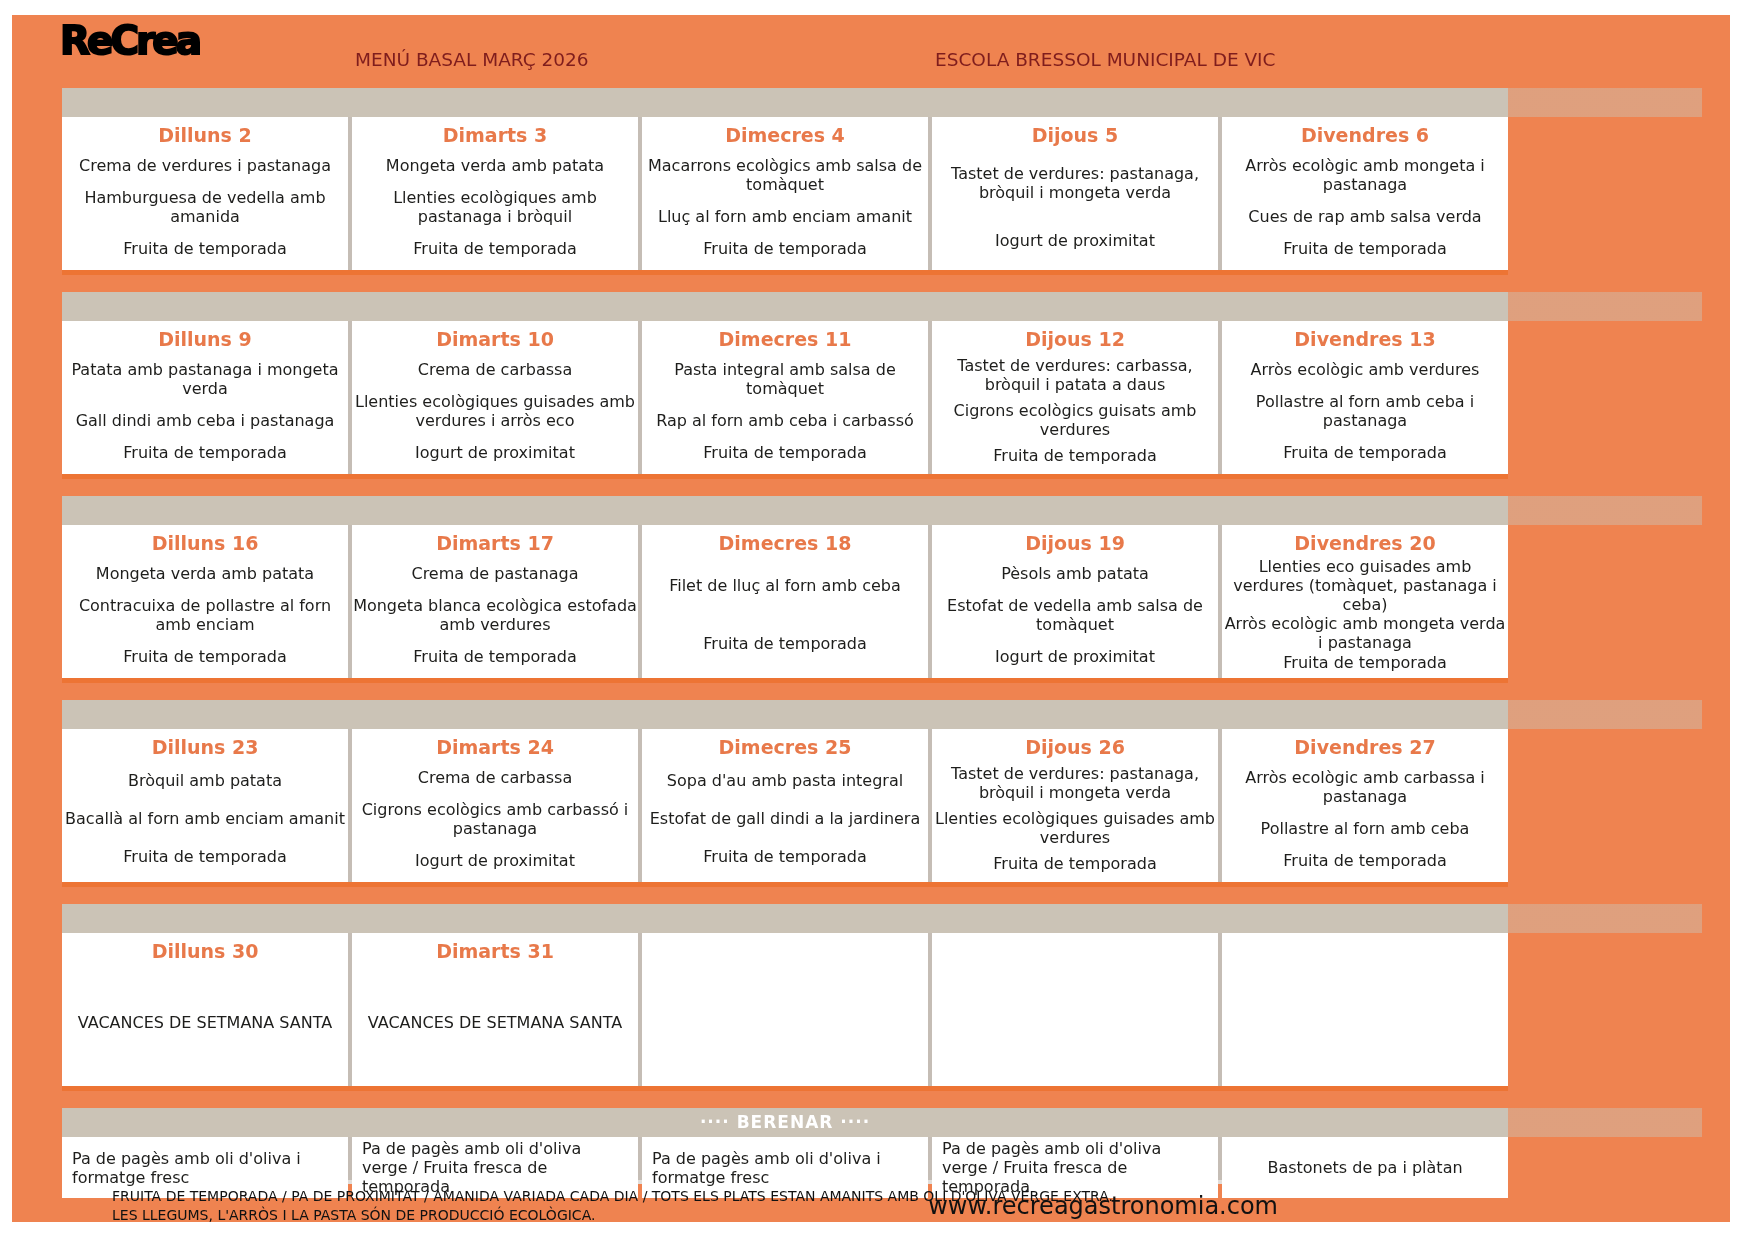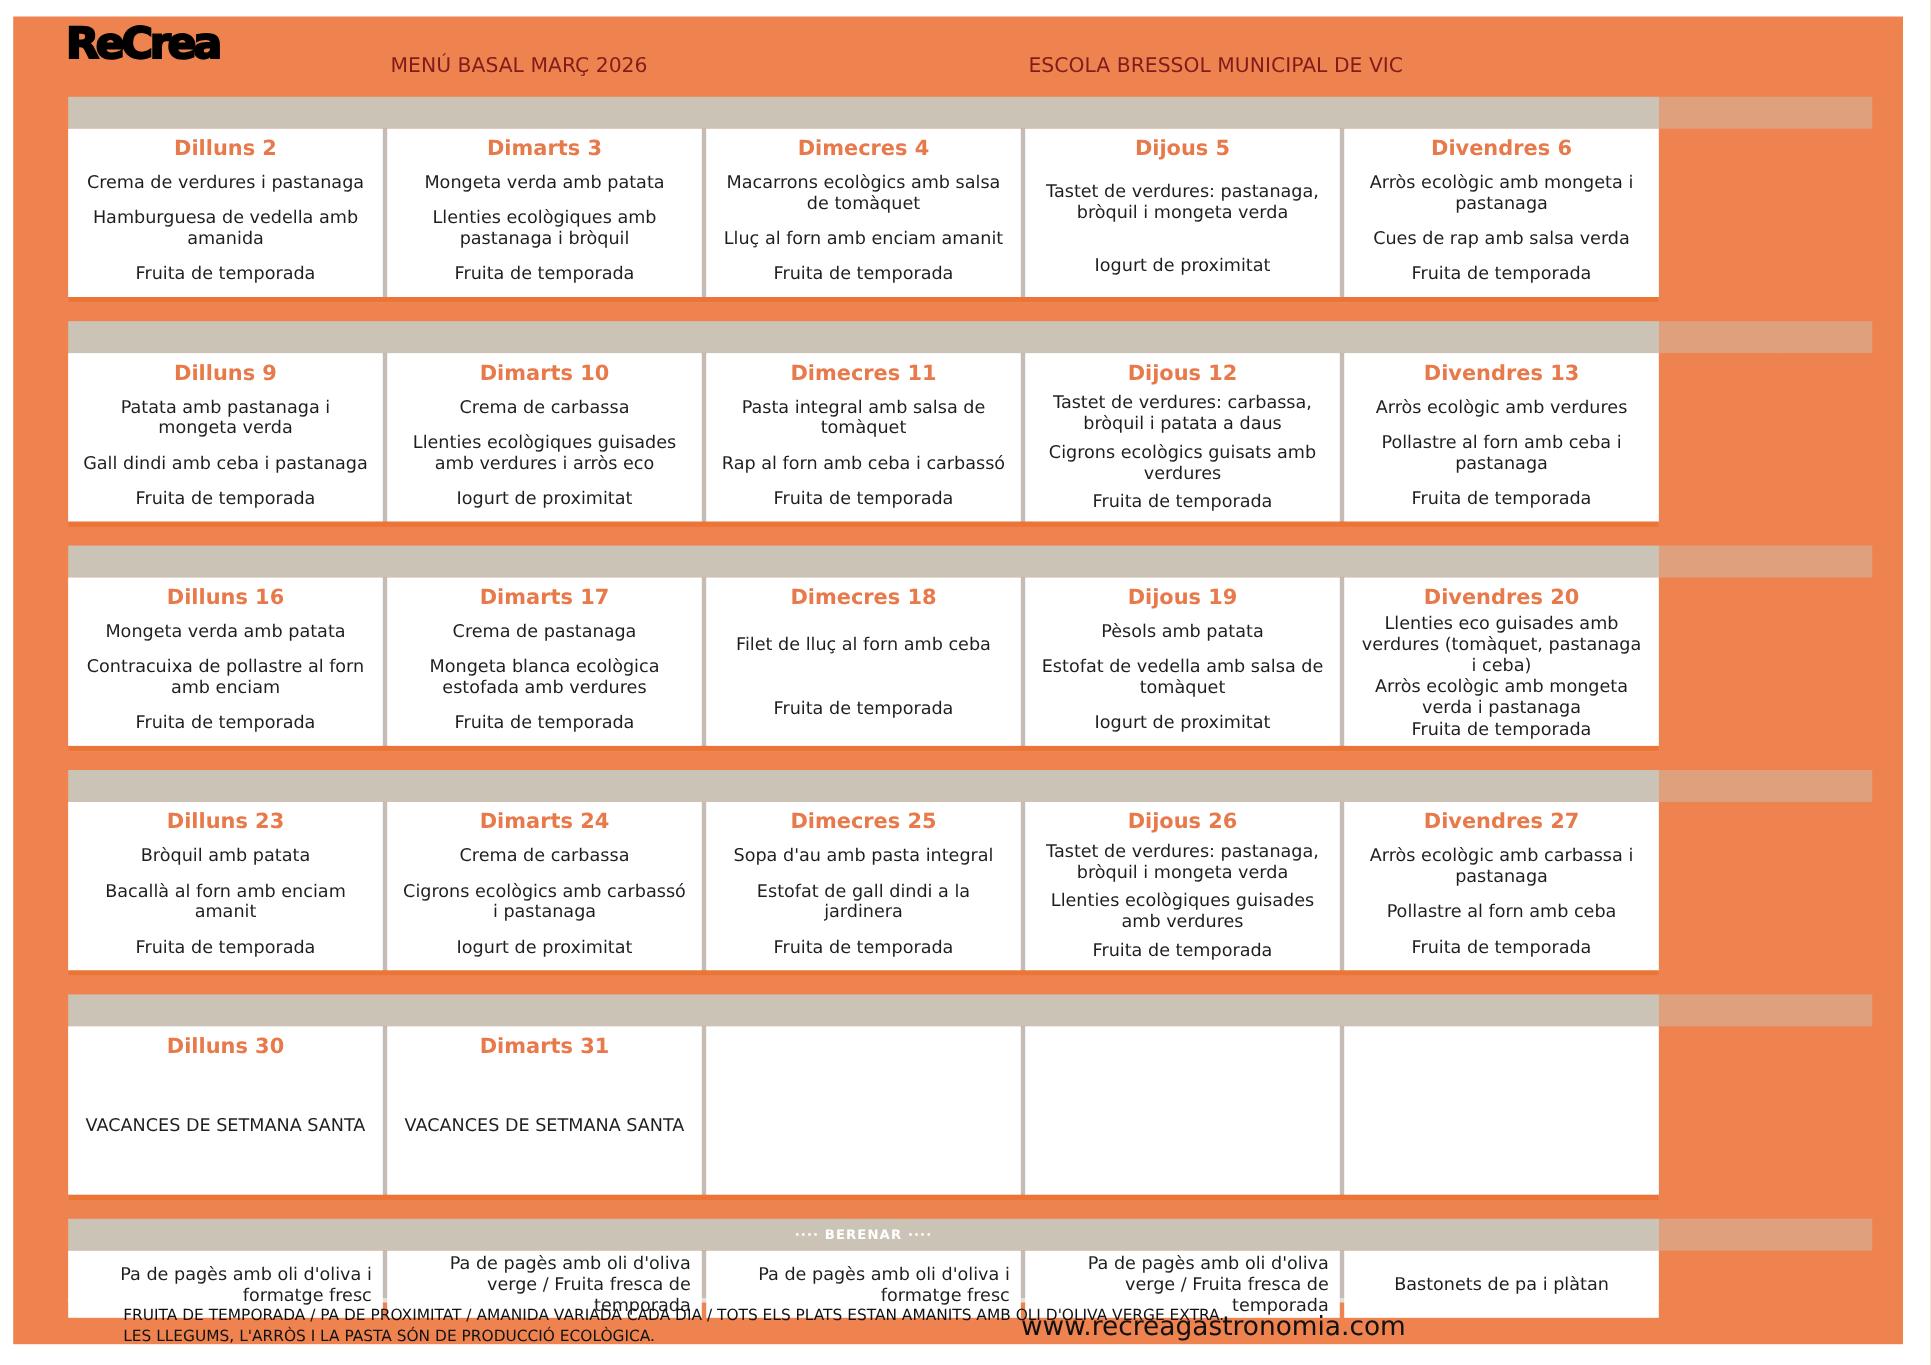--- a/index.html
+++ b/index.html
@@ -42,21 +42,21 @@
     width: 1446px; height: 158px;
     box-sizing: border-box;
     display: grid; grid-template-columns: repeat(5, 1fr); column-gap: 4px;
     background: #C5BDB5;
     border-bottom: 5px solid var(--rule_orange, #ED7434);
     margin-bottom: 17px;
   }
   .day-card {
     background: var(--card_white, #fff);
     display: flex; flex-direction: column;
-    text-align: center; padding: 6px 12px 6px;
+    text-align: center; padding: 6px 0 6px;
     box-sizing: border-box; overflow: hidden;
   }
   .day-title {
     height: 26px; line-height: 24px;
     font-size: 19px; font-weight: bold;
     color: var(--day_title_orange, #E8794A);
   }
   .day-items {
     flex: 1; display: flex; flex-direction: column;
     justify-content: space-around;
@@ -67,33 +67,33 @@
   }
   
   .berenar-band {
     width: 1640px; height: 29px;
     background: linear-gradient(to right,
       var(--separator_tan, #CBC3B6) 0 1446px,
       rgba(203,195,182,0.45) 1446px 100%);
   }
   .berenar-band .bb-inner {
     width: 1446px; text-align: center; line-height: 29px;
-    color: #fff; font-weight: bold; font-size: 12px; letter-spacing: 1px;
+    color: #fff; font-weight: bold; font-size: 17px; letter-spacing: 1px;
   }
   .berenar-cards {
     width: 1446px; height: 47px;
     box-sizing: border-box;
     display: grid; grid-template-columns: repeat(5, 1fr); column-gap: 4px;
     background: #C5BDB5;
     border-bottom: 4px solid rgba(255,255,255,0.5);
   }
   .berenar-card {
     background: var(--card_white, #fff);
     display: flex; align-items: center; justify-content: center;
-    text-align: right; padding: 2px 10px; box-sizing: border-box;
+    text-align: left; padding: 2px 10px; box-sizing: border-box;
     font-size: 16px; line-height: 19px; color: var(--text_black, #1E1E1C);
   }
   
   .footer { position: relative; height: 38px; }
   .footer-lines {
     padding: 3px 0 0 50px;
     font-size: 14px; line-height: 19px; color: #111;
   }
   .website {
     position: absolute; right: 230px; top: 8px;

